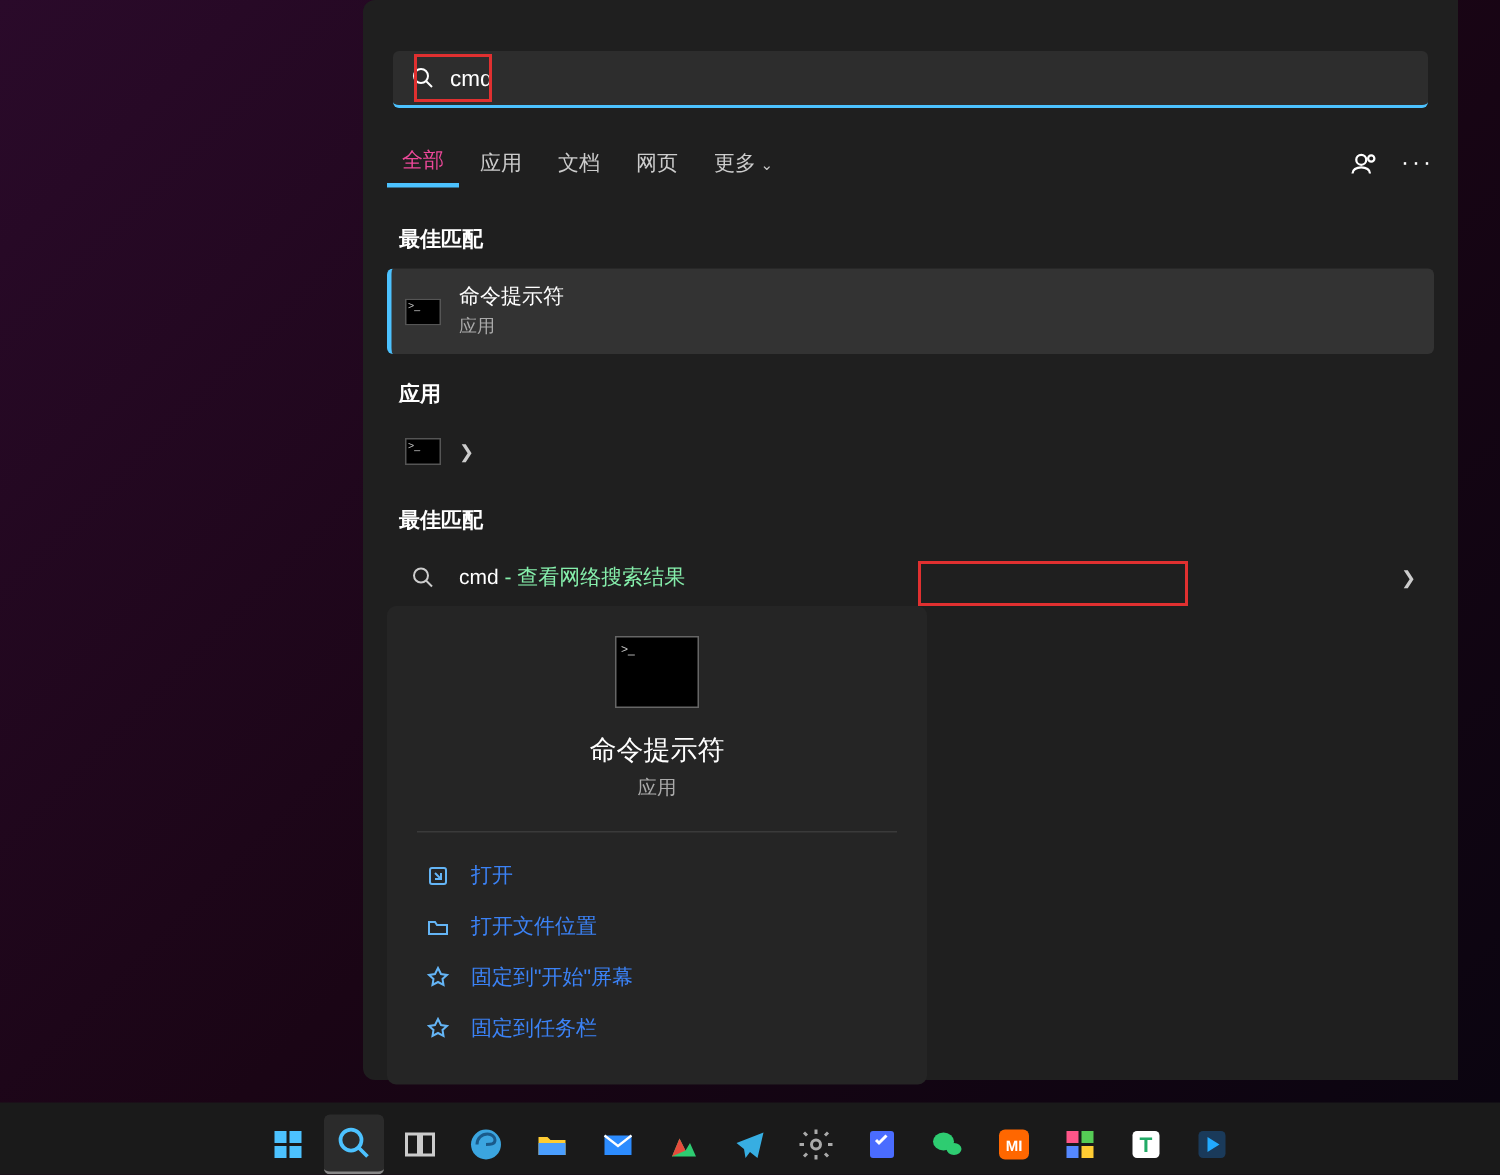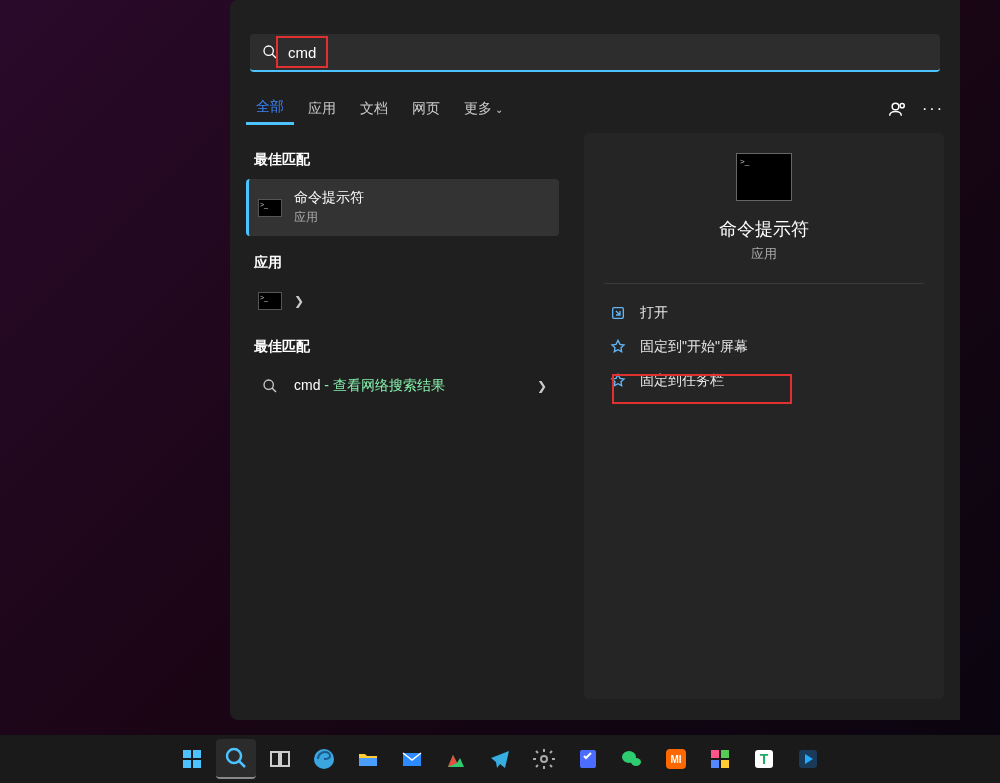--- a/index.html
+++ b/index.html
@@ -1,43 +1,43 @@
 <!DOCTYPE html>
 <html><head>
 <meta charset="utf-8">
 <style>
 * { margin: 0; padding: 0; box-sizing: border-box; font-family: "Segoe UI", "Microsoft YaHei", sans-serif; }
 body { width: 1000px; height: 783px; background: #1a0a1a; overflow: hidden; position: relative; }
 .desktop-bg { position: absolute; inset: 0; background: linear-gradient(135deg, #2a0a2a 0%, #1a0515 50%, #0a0510 100%); }
 .search-panel {
-  position: absolute; left: 230px; top: 0; width: 730px; height: 720px;
+  position: absolute; left: 242px; top: 0; width: 730px; height: 720px;
   background: #1f1f1f; border-radius: 8px 0 0 8px; color: #fff;
 }
 .search-bar-wrap { padding: 34px 20px 8px 20px; }
 .search-bar {
   display: flex; align-items: center; background: #2d2d2d; height: 38px;
   border-radius: 4px; border-bottom: 2px solid #4cc2ff; padding: 0 12px;
 }
 .search-icon { width: 16px; height: 16px; margin-right: 10px; color: #fff; }
 .search-input {
   flex: 1; background: transparent; border: none; outline: none; color: #fff;
   font-size: 15px;
 }
 .highlight-box { position: absolute; border: 2px solid #e03030; pointer-events: none; }
 .hl-search { left: 276px; top: 36px; width: 52px; height: 32px; }
 .hl-admin { left: 612px; top: 374px; width: 180px; height: 30px; }
 
 .tabs-row { display: flex; align-items: center; padding: 12px 16px 0 16px; gap: 4px; }
 .tab { padding: 6px 10px; font-size: 14px; color: #ccc; cursor: pointer; }
-.tab.active { color: #3b82f6; border-bottom: 3px solid #4cc2ff; }
+.tab.active { color: #ec4899; border-bottom: 3px solid #4cc2ff; }
 .tabs-right { margin-left: auto; display: flex; gap: 14px; align-items: center; }
 .icon-btn { width: 20px; height: 20px; color: #fff; cursor: pointer; }
 .more-dots { letter-spacing: 2px; font-size: 16px; color: #fff; cursor: pointer; }
 
-.content { display: flex; padding: 8px 16px 16px 16px; gap: 25px; height: calc(100% - 130px); }
+.content { display: flex; padding: 8px 16px 16px 16px; gap: 0; height: calc(100% - 130px); flex-direction: column; }
 .left-col { flex: 1; }
 .right-col { width: 360px; background: #252525; border-radius: 6px; padding: 20px; }
 
 .section-title { padding: 18px 8px 10px 8px; font-size: 14px; font-weight: 600; color: #fff; }
 .result-item {
   display: flex; align-items: center; padding: 10px 12px; border-radius: 4px;
   gap: 12px; cursor: pointer;
 }
 .result-item.best { background: #333; border-left: 3px solid #4cc2ff; padding-left: 9px; }
 .result-icon { width: 24px; height: 18px; background: #000; border: 1px solid #555; flex-shrink: 0; display:flex; align-items:flex-start; justify-content:flex-start; font-size:7px; color:#ccc; padding:1px; }
@@ -48,27 +48,27 @@
 .result-arrow { color: #ccc; font-size: 12px; }
 
 .detail-head { display: flex; flex-direction: column; align-items: center; padding: 0 0 20px 0; border-bottom: 1px solid #3a3a3a; }
 .detail-icon { width: 56px; height: 48px; background: #000; border: 1px solid #666; margin-bottom: 16px; display:flex; align-items:flex-start; padding:3px; font-size:8px; color:#ccc; }
 .detail-title { font-size: 18px; color: #fff; }
 .detail-sub { font-size: 13px; color: #aaa; margin-top: 4px; }
 
 .action-list { padding-top: 12px; }
 .action-item {
   display: flex; align-items: center; gap: 14px; padding: 8px 6px;
-  font-size: 14px; color: #e5e5e5; cursor: pointer; border-radius: 3px;
+  font-size: 14px; color: #3b82f6; cursor: pointer; border-radius: 3px;
 }
 .action-icon { width: 16px; height: 16px; color: #64b5f6; flex-shrink: 0; }
 
 .taskbar {
   position: absolute; left: 0; bottom: 0; width: 1000px; height: 48px;
-  background: #1a1a1a; display: flex; align-items: center; justify-content: center; gap: 4px;
+  background: #1a1a1a; display: flex; align-items: flex-end; justify-content: center; gap: 4px;
 }
 .tb-item {
   width: 40px; height: 40px; display: flex; align-items: center; justify-content: center;
   border-radius: 4px; cursor: pointer;
 }
 .tb-item.active { background: rgba(255,255,255,0.08); border-bottom: 2px solid #888; }
 .tb-icon { width: 24px; height: 24px; }
 .chevron { font-size: 10px; margin-left: 3px; }
 </style>
 </head>
@@ -145,20 +145,26 @@
       <div class="action-list">
         <div class="action-item">
           <svg class="action-icon" viewBox="0 0 24 24" fill="none" stroke="currentColor" stroke-width="2">
               <rect x="4" y="4" width="16" height="16" rx="2"></rect>
               <path d="M9 9l6 6M15 9v6h-6"></path>
             </svg>
           <span>打开</span>
         </div>
         <div class="action-item">
           <svg class="action-icon" viewBox="0 0 24 24" fill="none" stroke="currentColor" stroke-width="2">
+              <path d="M3 7h6l2 3h10v9H3z"></path>
+            </svg>
+          <span>打开文件位置</span>
+        </div>
+        <div class="action-item">
+          <svg class="action-icon" viewBox="0 0 24 24" fill="none" stroke="currentColor" stroke-width="2">
               <path d="M12 2l3 6 6 1-4.5 4 1 6-5.5-3-5.5 3 1-6L3 9l6-1z"></path>
             </svg>
           <span>固定到"开始"屏幕</span>
         </div>
         <div class="action-item">
           <svg class="action-icon" viewBox="0 0 24 24" fill="none" stroke="currentColor" stroke-width="2">
               <path d="M12 2l3 6 6 1-4.5 4 1 6-5.5-3-5.5 3 1-6L3 9l6-1z"></path>
             </svg>
           <span>固定到任务栏</span>
         </div>

